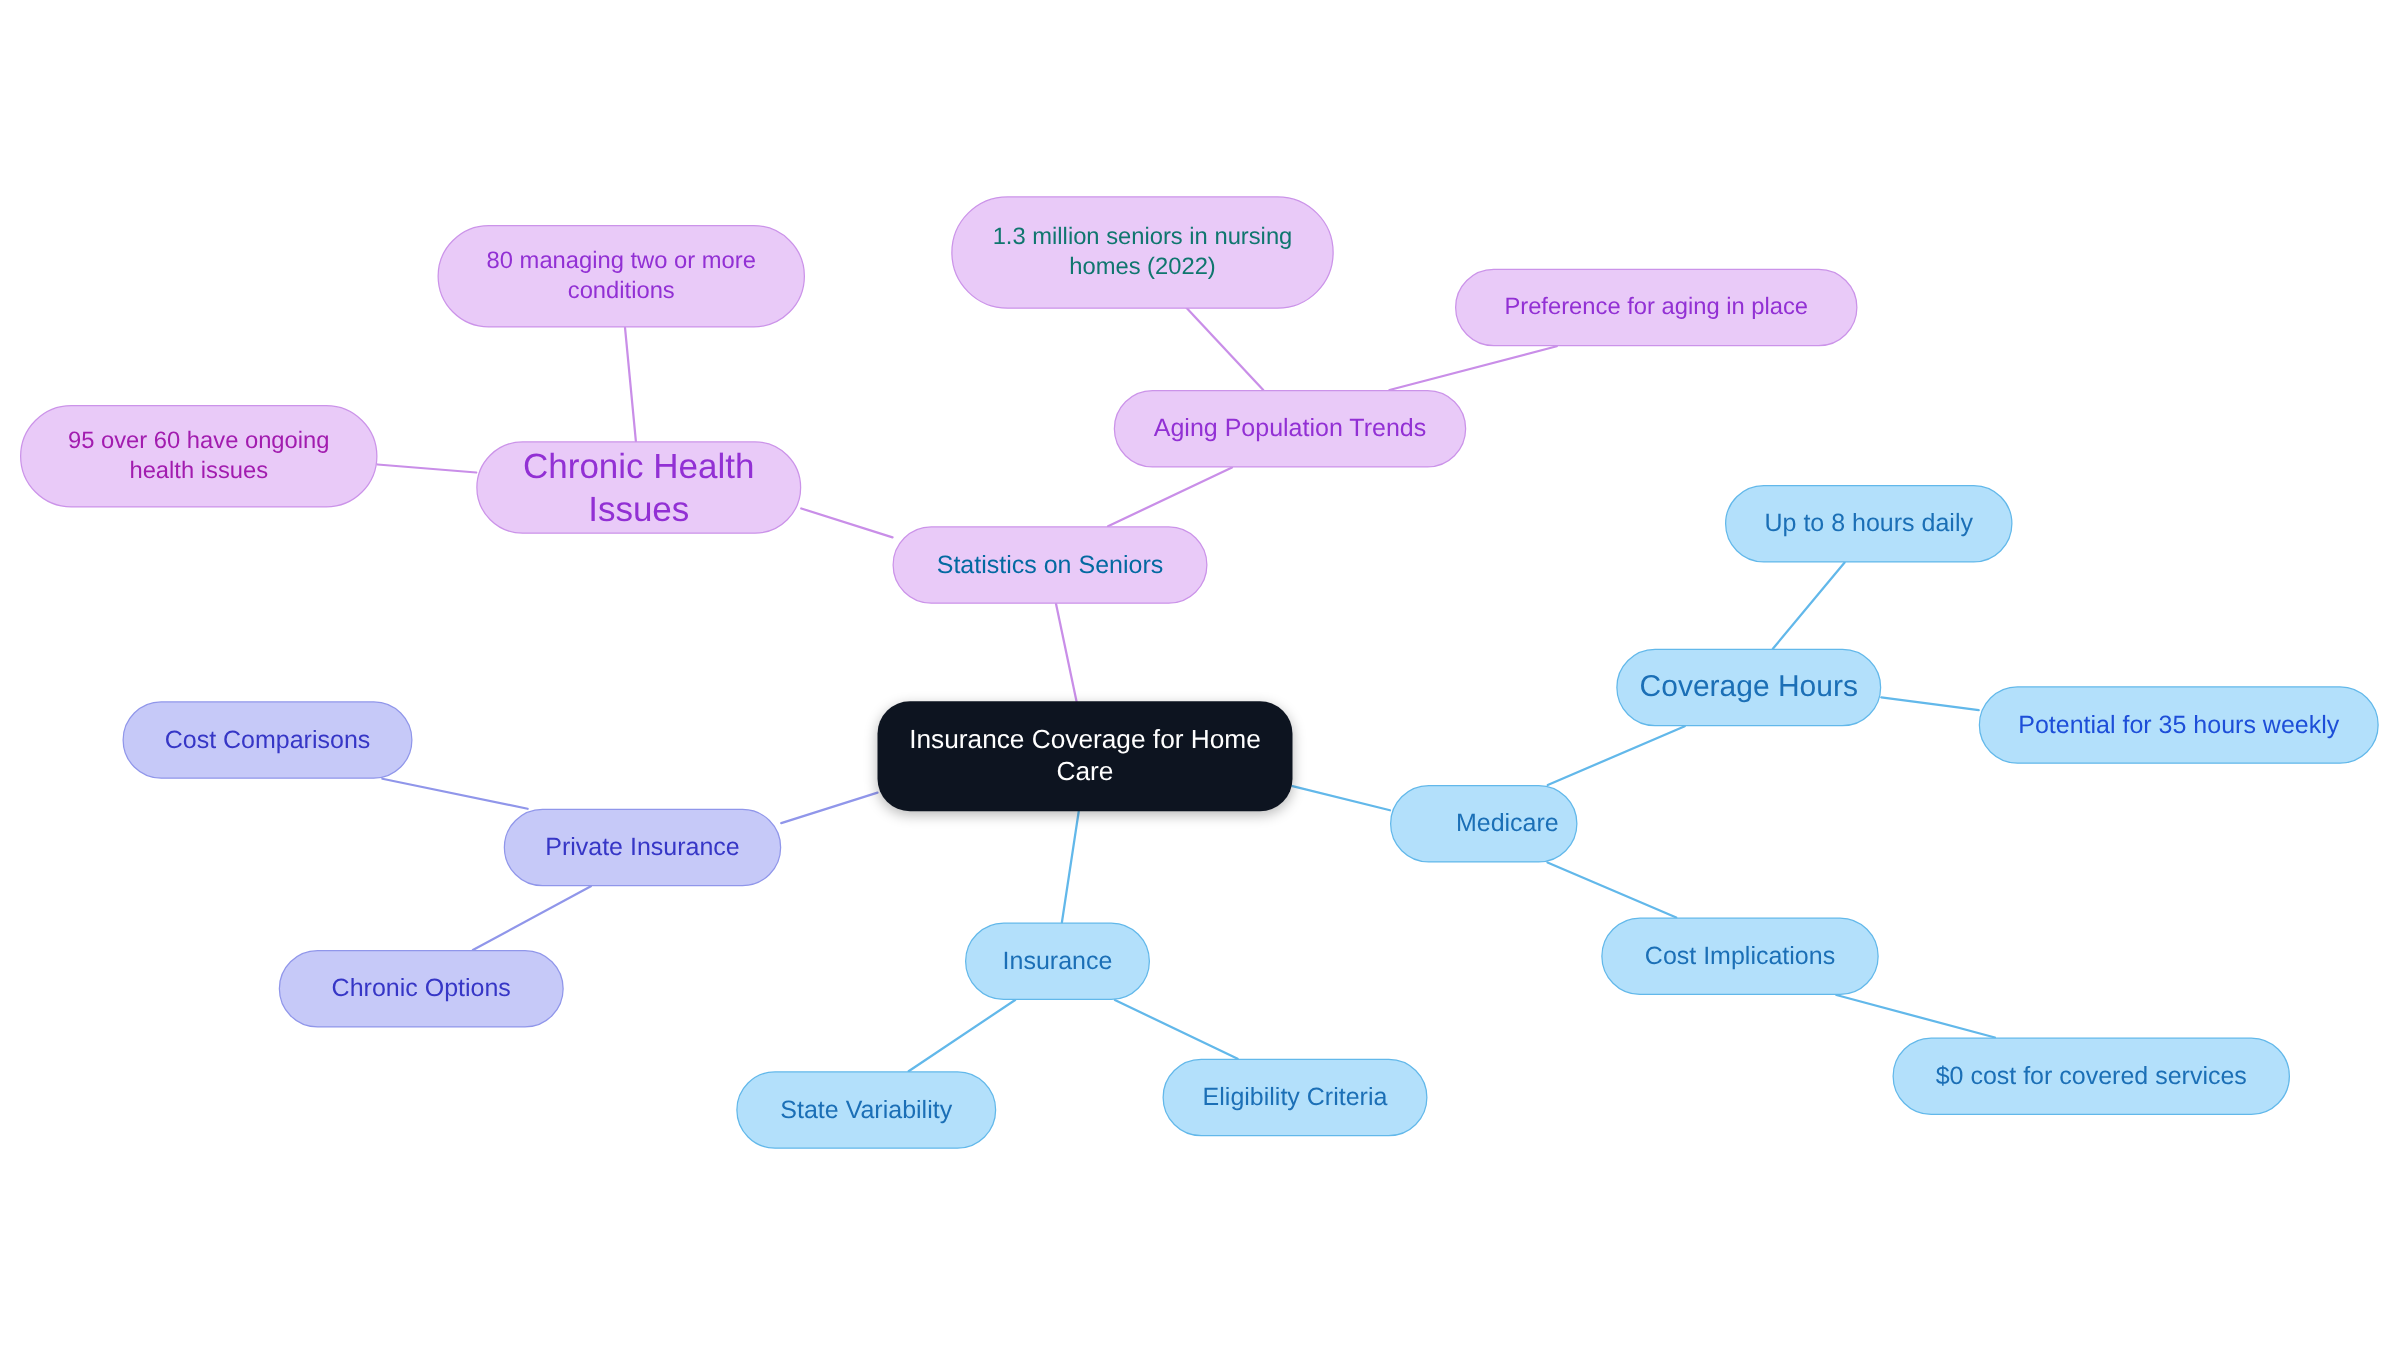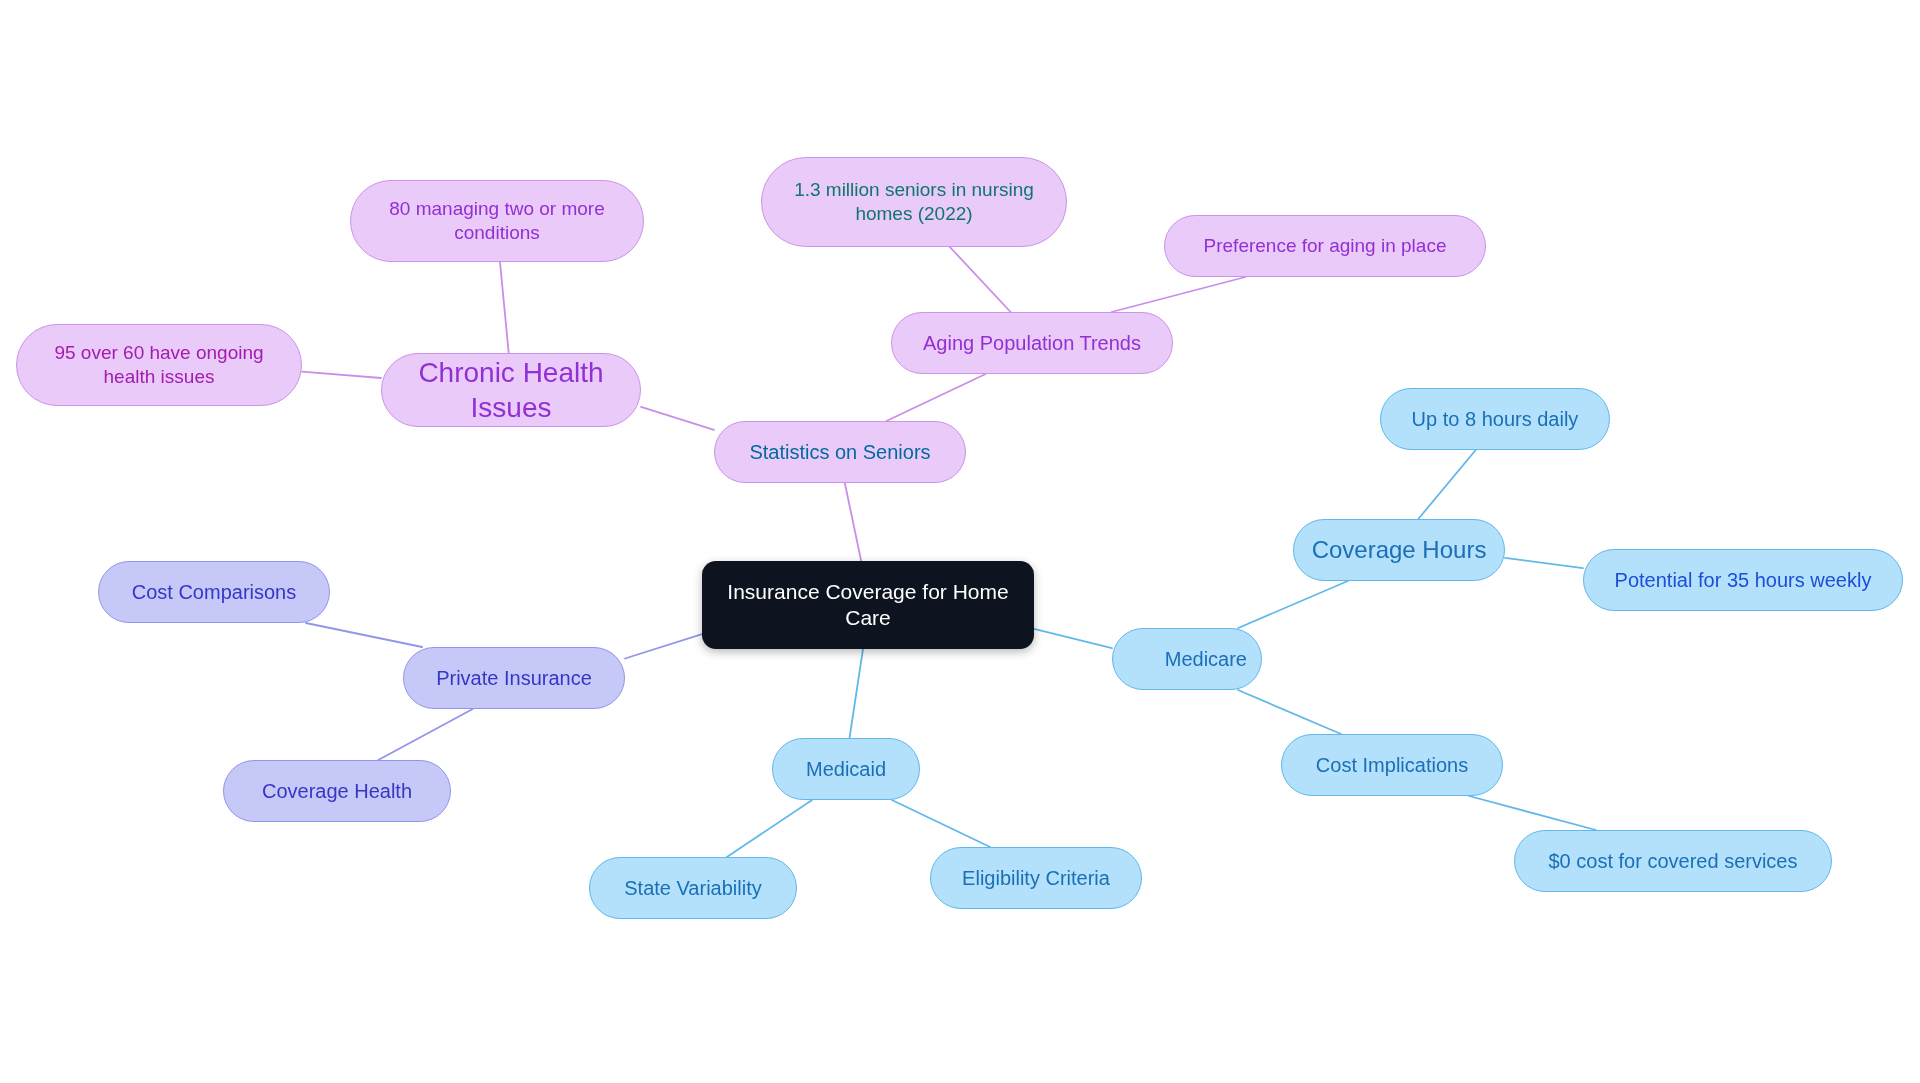--- a/index.html
+++ b/index.html
@@ -33,21 +33,21 @@
     justify-content: center;
     text-align: center;
     border-radius: 999px;
     border-style: solid;
     border-width: 1.5px;
     line-height: 1.25;
     padding: 6px 14px;
     white-space: pre-line;
   }
   .node.root {
-    border-radius: 14px;
+    border-radius: 26px;
     border-width: 0;
     box-shadow: 0 3px 10px rgba(0,0,0,0.28);
   }
   .node-label {
     display: block;
     width: 100%;
   }
 </style>
 </head>
 <body>
@@ -82,24 +82,24 @@
       <div class="node" style="left: 16px; top: 324px; width: 286px; height: 82px; background: rgb(233, 202, 248); border-color: rgb(203, 147, 233); color: #a21caf; font-size: 19px;"><span class="node-label">95 over 60 have ongoing
 health issues</span></div>
       <div class="node" style="left: 350px; top: 180px; width: 294px; height: 82px; background: rgb(233, 202, 248); border-color: rgb(203, 147, 233); color: rgb(146, 48, 212); font-size: 19px;"><span class="node-label">80 managing two or more
 conditions</span></div>
       <div class="node" style="left: 891px; top: 312px; width: 282px; height: 62px; background: rgb(233, 202, 248); border-color: rgb(203, 147, 233); color: rgb(146, 48, 212); font-size: 20px;"><span class="node-label">Aging Population Trends</span></div>
       <div class="node" style="left: 761px; top: 157px; width: 306px; height: 90px; background: rgb(233, 202, 248); border-color: rgb(203, 147, 233); color: #0f766e; font-size: 19px;"><span class="node-label">1.3 million seniors in nursing
 homes (2022)</span></div>
       <div class="node" style="left: 1164px; top: 215px; width: 322px; height: 62px; background: rgb(233, 202, 248); border-color: rgb(203, 147, 233); color: rgb(146, 48, 212); font-size: 19px;"><span class="node-label">Preference for aging in place</span></div>
       <div class="node" style="left: 403px; top: 647px; width: 222px; height: 62px; background: rgb(198, 201, 248); border-color: rgb(144, 150, 234); color: rgb(54, 54, 198); font-size: 20px;"><span class="node-label">Private Insurance</span></div>
       <div class="node" style="left: 98px; top: 561px; width: 232px; height: 62px; background: rgb(198, 201, 248); border-color: rgb(144, 150, 234); color: rgb(54, 54, 198); font-size: 20px;"><span class="node-label">Cost Comparisons</span></div>
-      <div class="node" style="left: 223px; top: 760px; width: 228px; height: 62px; background: rgb(198, 201, 248); border-color: rgb(144, 150, 234); color: rgb(54, 54, 198); font-size: 20px;"><span class="node-label">Coverage Health</span></div>
+      <div class="node" style="left: 223px; top: 760px; width: 228px; height: 62px; background: rgb(198, 201, 248); border-color: rgb(144, 150, 234); color: rgb(54, 54, 198); font-size: 20px;"><span class="node-label">Chronic Options</span></div>
       <div class="node" style="left: 1112px; top: 628px; width: 150px; height: 62px; background: rgb(179, 224, 251); border-color: rgb(98, 184, 234); color: rgb(27, 111, 182); font-size: 20px; text-align: right;"><span class="node-label">Medicare</span></div>
       <div class="node" style="left: 1293px; top: 519px; width: 212px; height: 62px; background: rgb(179, 224, 251); border-color: rgb(98, 184, 234); color: rgb(27, 111, 182); font-size: 24px;"><span class="node-label">Coverage Hours</span></div>
       <div class="node" style="left: 1380px; top: 388px; width: 230px; height: 62px; background: rgb(179, 224, 251); border-color: rgb(98, 184, 234); color: rgb(27, 111, 182); font-size: 20px;"><span class="node-label">Up to 8 hours daily</span></div>
       <div class="node" style="left: 1583px; top: 549px; width: 320px; height: 62px; background: rgb(179, 224, 251); border-color: rgb(98, 184, 234); color: #1d4ed8; font-size: 20px;"><span class="node-label">Potential for 35 hours weekly</span></div>
       <div class="node" style="left: 1281px; top: 734px; width: 222px; height: 62px; background: rgb(179, 224, 251); border-color: rgb(98, 184, 234); color: rgb(27, 111, 182); font-size: 20px;"><span class="node-label">Cost Implications</span></div>
       <div class="node" style="left: 1514px; top: 830px; width: 318px; height: 62px; background: rgb(179, 224, 251); border-color: rgb(98, 184, 234); color: rgb(27, 111, 182); font-size: 20px;"><span class="node-label">$0 cost for covered services</span></div>
-      <div class="node" style="left: 772px; top: 738px; width: 148px; height: 62px; background: rgb(179, 224, 251); border-color: rgb(98, 184, 234); color: rgb(27, 111, 182); font-size: 20px;"><span class="node-label">Medicaid</span></div>
+      <div class="node" style="left: 772px; top: 738px; width: 148px; height: 62px; background: rgb(179, 224, 251); border-color: rgb(98, 184, 234); color: rgb(27, 111, 182); font-size: 20px;"><span class="node-label">Insurance</span></div>
       <div class="node" style="left: 589px; top: 857px; width: 208px; height: 62px; background: rgb(179, 224, 251); border-color: rgb(98, 184, 234); color: rgb(27, 111, 182); font-size: 20px;"><span class="node-label">State Variability</span></div>
       <div class="node" style="left: 930px; top: 847px; width: 212px; height: 62px; background: rgb(179, 224, 251); border-color: rgb(98, 184, 234); color: rgb(27, 111, 182); font-size: 20px;"><span class="node-label">Eligibility Criteria</span></div>
     </div>
 </div>
 
 </body></html>

